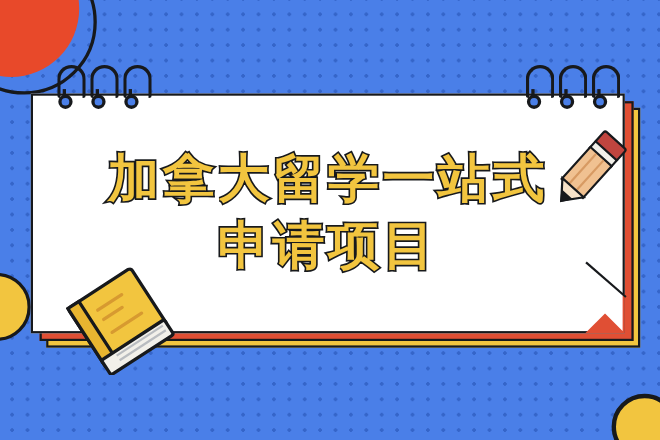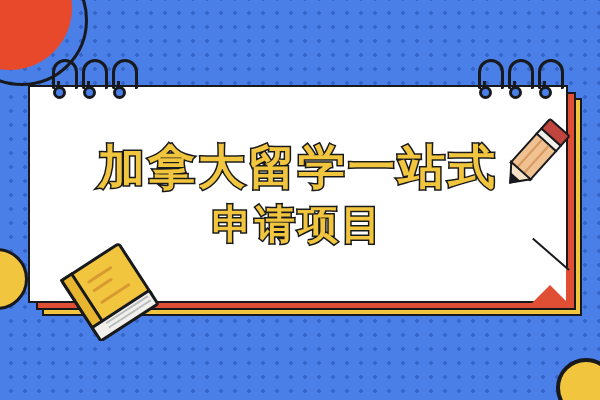--- a/index.html
+++ b/index.html
@@ -187,21 +187,21 @@
     font-size: 47px;
     line-height: 1.08;
     letter-spacing: 3px;
     color: #f2c53f;
     -webkit-text-stroke: 3px #17191c;
     paint-order: stroke fill;
     white-space: nowrap;
     margin: 0;
   }
   .headline.line2 {
-    font-size: 40px;
+    font-size: 47px;
   }
 
   
   .pencil {
     position: absolute;
     left: 496px;
     top: 114px;
     width: 78px;
     height: 82px;
   }

